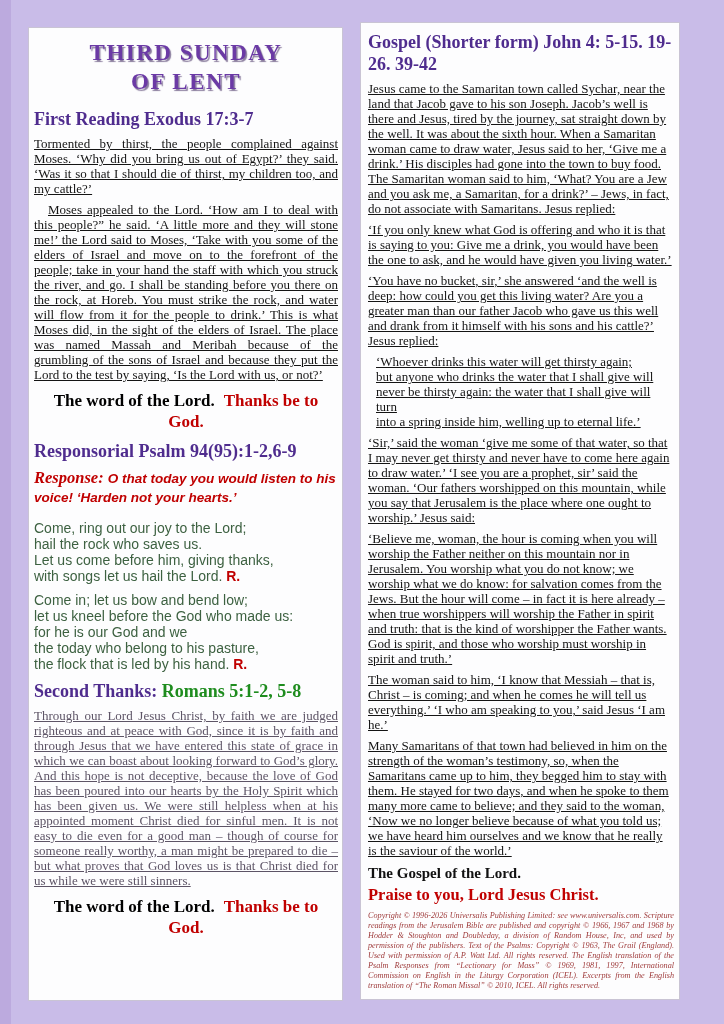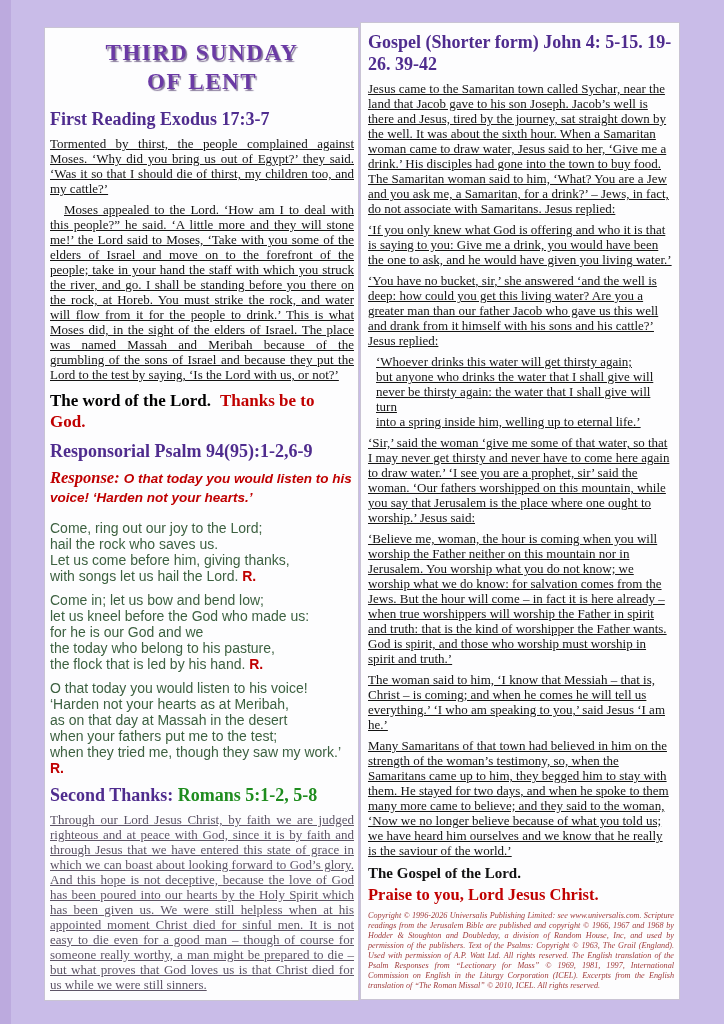--- a/index.html
+++ b/index.html
@@ -11,21 +11,21 @@
     font-family:"Liberation Serif", serif;
   }
   .edge-strip {
     position:absolute; left:0; top:0; width:11px; height:1024px;
     background:#bcaade;
   }
   .col {
     position:absolute; box-sizing:border-box; background:#fdfdfe;
     border:1px solid #c9c4d4; overflow:hidden;
   }
-  .col-left  { left:44px;  top:27px; width:315px; height:974px; padding:6px 4px 0 5px; }
+  .col-left  { left:28px;  top:27px; width:315px; height:974px; padding:6px 4px 0 5px; }
   .col-right { left:360px; top:22px; width:320px; height:978px; padding:8px 5px 0 7px; }
 
   .page-title {
     text-align:center; color:#6b3aa5; font-weight:bold;
     font-size:23px; line-height:29px; letter-spacing:1.5px;
     text-shadow:1.5px 1.5px 1px rgba(45,22,80,0.55);
     margin:4px 0 12px;
   }
   .h-purple {
     color:#4f2c8e; font-weight:bold; font-size:18px; line-height:22px;
@@ -34,21 +34,21 @@
   .h-green { color:#1e8c1e; }
   .gospel-h { margin:0 0 6px; }
 
   .body-p {
     font-size:13px; line-height:15px; color:#141414;
     text-align:justify; margin:0 0 6px;text-decoration:underline;
   }
   .indent { text-indent:14px; }
   .gospel-p { text-align:left; }
 
-  .acclamation { font-size:17px; line-height:21px; font-weight:bold; margin:8px 0 8px; }
+  .acclamation { font-size:17px; line-height:21px; font-weight:bold; margin:8px 0 8px;text-align:center; }
   .accl-call { color:#000; }
   .accl-resp { color:#c00000; margin-left:9px; }
 
   .response-line { margin:0 0 13px; }
   .response-label {
     font-style:italic; font-weight:bold; color:#c00000; font-size:16.5px;
   }
   .response-text {
     font-family:"Liberation Sans", sans-serif;
     font-style:italic; font-weight:bold; color:#c00000; font-size:13.5px;
@@ -110,28 +110,20 @@
       <span class="r-marker">R.</span>
     </p>
     <p class="psalm-stanza">
       <span class="pre-lines">Come in; let us bow and bend low;
 let us kneel before the God who made us:
 for he is our God and we
 the today who belong to his pasture,
 the flock that is led by his hand.</span>
       <span class="r-marker">R.</span>
     </p>
-    <p class="psalm-stanza">
-      <span class="pre-lines">O that today you would listen to his voice!
-‘Harden not your hearts as at Meribah,
-as on that day at Massah in the desert
-when your fathers put me to the test;
-when they tried me, though they saw my work.’</span>
-      <span class="r-marker">R.</span>
-    </p>
 
     <div class="h-purple">
       <span>Second Thanks:</span>
       <span class="h-green">Romans 5:1-2, 5-8</span>
     </div>
 
     <p class="body-p second-body">Through our Lord Jesus Christ, by faith we are judged righteous and at peace with God, since it is by faith and through Jesus that we have entered this state of grace in which we can boast about looking forward to God’s glory. And this hope is not deceptive, because the love of God has been poured into our hearts by the Holy Spirit which has been given us. We were still helpless when at his appointed moment Christ died for sinful men. It is not easy to die even for a good man – though of course for someone really worthy, a man might be prepared to die – but what proves that God loves us is that Christ died for us while we were still sinners.</p>
 
     <p class="acclamation">
       <span class="accl-call">The word of the Lord.</span><span class="accl-resp">Thanks be to God.</span>

